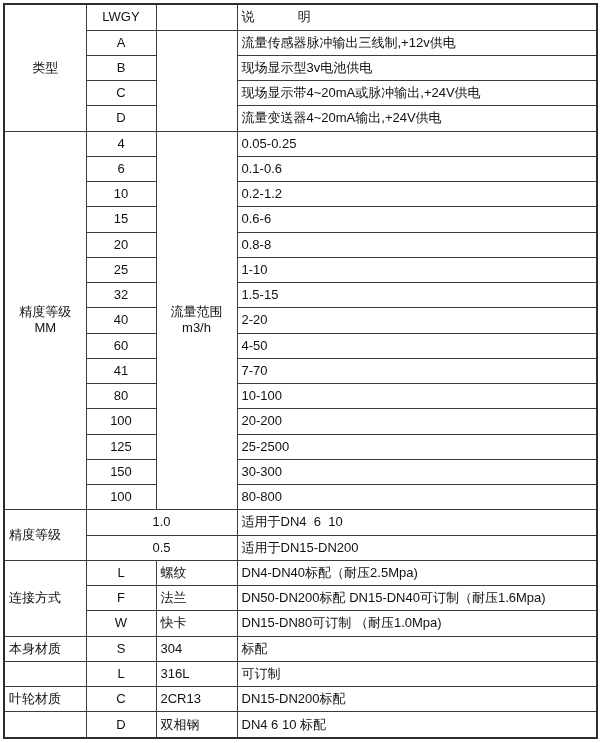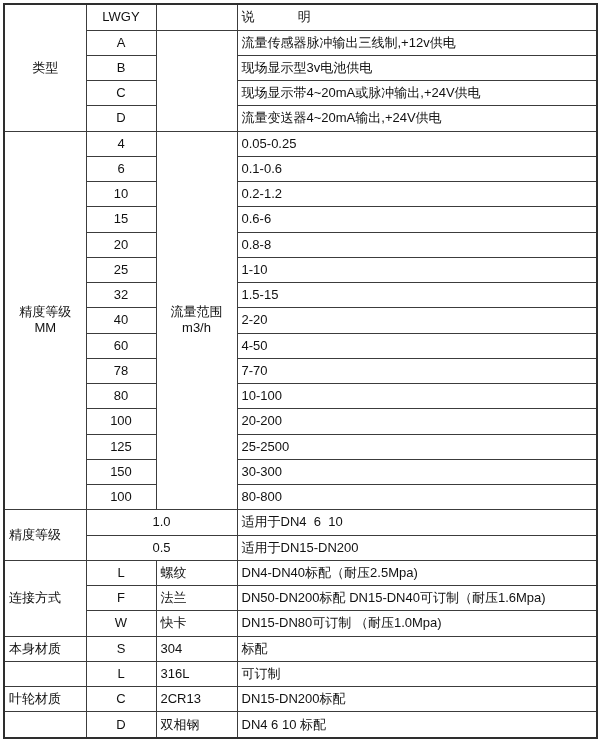--- a/index.html
+++ b/index.html
@@ -106,21 +106,21 @@
       </tr>
       <tr>
         <td class="align-center">40</td>
         <td class="align-left">2-20</td>
       </tr>
       <tr>
         <td class="align-center">60</td>
         <td class="align-left">4-50</td>
       </tr>
       <tr>
-        <td class="align-center">78</td>
+        <td class="align-center">41</td>
         <td class="align-left">7-70</td>
       </tr>
       <tr>
         <td class="align-center">80</td>
         <td class="align-left">10-100</td>
       </tr>
       <tr>
         <td class="align-center">100</td>
         <td class="align-left">20-200</td>
       </tr>

